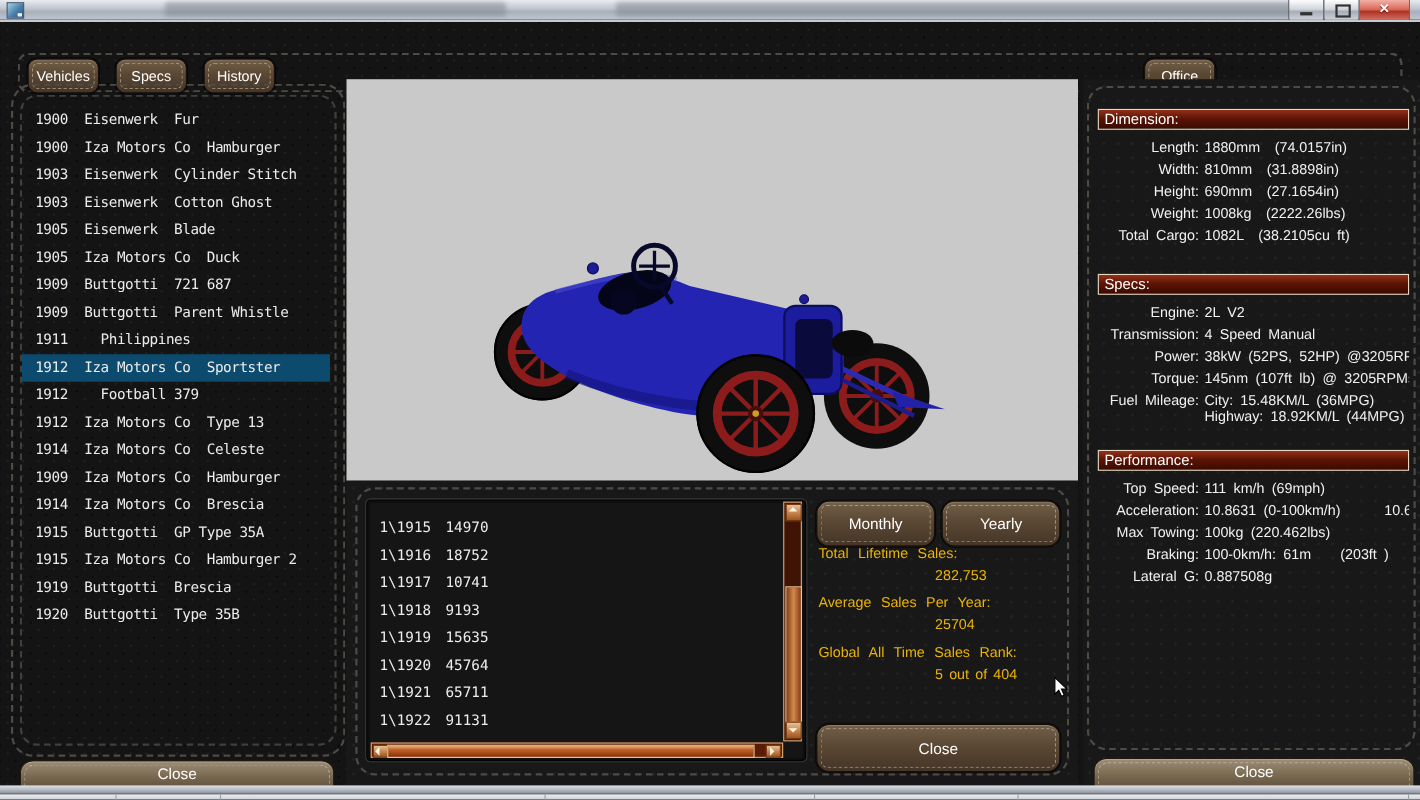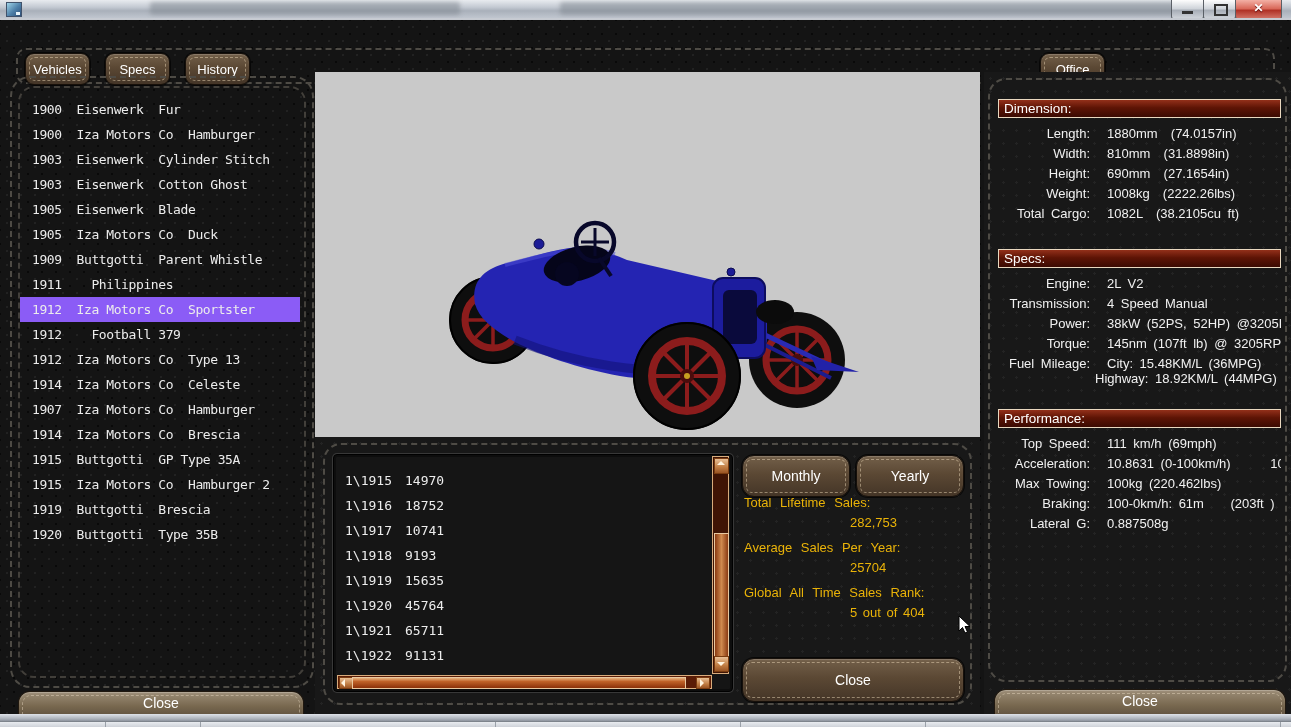--- a/index.html
+++ b/index.html
@@ -47,21 +47,21 @@
     border:1px solid #20180f;border-bottom:none;border-radius:12px 12px 0 0;
     color:#fff;font-size:14px;padding-top:3px;
     box-shadow:inset 0 1px 1px rgba(255,255,255,.25);cursor:pointer;}
   .tan-btn:before{content:"";position:absolute;inset:3px 3px 0 3px;border:1px dashed rgba(235,220,195,.45);border-radius:9px 9px 0 0;border-bottom:none;}
 
   
   .vlist-rows{position:absolute;left:20px;top:97px;width:280px;}
   .vrow{height:25px;line-height:25px;padding-left:12px;color:#ececec;
     font-family:"DejaVu Sans Mono",monospace;font-size:13px;letter-spacing:-.4px;
     white-space:pre;cursor:pointer;}
-  .vrow.selected{background:#8b5cf6;}
+  .vrow.selected{background:#0c4a6e;}
 
   
   .viewport{position:absolute;left:315px;top:72px;width:665px;height:365px;background:#c9c9c9;}
 
   
   .sales-panel{position:absolute;left:315px;top:437px;width:665px;height:277px;
     background-color:#181818;
     background-image:radial-gradient(rgba(70,70,70,.25) 1px,transparent 1.4px);
     background-size:13px 13px;}
   .sales-box{position:absolute;left:333px;top:454px;width:398px;height:236px;
@@ -100,21 +100,21 @@
     background-size:13px 13px;}
   .dsection{position:absolute;left:14px;width:283px;}
   .dsection:nth-of-type(1){top:27px;}
   .dsection:nth-of-type(2){top:177px;}
   .dsection:nth-of-type(3){top:337px;}
   .dheader{height:17px;line-height:17px;padding-left:5px;color:#fff;font-size:13.5px;
     background:linear-gradient(180deg,#93301a 0%,#5e1405 45%,#3a0a02 100%);
     border:1px solid #e9d8c0;margin-bottom:6px;white-space:nowrap;overflow:hidden;}
   .drow{display:flex;line-height:20px;color:#f1f1f1;font-size:13px;word-spacing:3px;overflow:hidden;white-space:nowrap;}
   .dlabel{width:92px;min-width:92px;text-align:right;margin-right:5px;}
-  .dvalue{white-space:pre;margin-left:12px;}
+  .dvalue{white-space:pre;}
   .dvalue2{white-space:pre;line-height:15px;margin-top:-3px;}
 
   
   .cursor{position:absolute;left:958px;top:615px;}
 
   
   .framebar{position:absolute;left:0;top:714px;width:1291px;height:7px;
     background:linear-gradient(180deg,#dfe3e9 0%,#aab0ba 70%,#8e949e 100%);}
   .taskbar{position:absolute;left:0;top:721px;width:1291px;height:6px;
     background:linear-gradient(180deg,#e9ecf0 0%,#c9cdd4 100%);border-top:1px solid #7e848c;}
@@ -168,34 +168,35 @@
       <div class="vrow"><span>1900  Iza Motors Co  Hamburger</span></div>
 
       <div class="vrow"><span>1903  Eisenwerk  Cylinder Stitch</span></div>
 
       <div class="vrow"><span>1903  Eisenwerk  Cotton Ghost</span></div>
 
       <div class="vrow"><span>1905  Eisenwerk  Blade</span></div>
 
       <div class="vrow"><span>1905  Iza Motors Co  Duck</span></div>
 
+      <div class="vrow"><span>1909  Buttgotti  721 687</span></div>
 
       <div class="vrow"><span>1909  Buttgotti  Parent Whistle</span></div>
 
       <div class="vrow"><span>1911    Philippines</span></div>
 
       <div class="vrow selected"><span>1912  Iza Motors Co  Sportster</span></div>
 
       <div class="vrow"><span>1912    Football 379</span></div>
 
       <div class="vrow"><span>1912  Iza Motors Co  Type 13</span></div>
 
       <div class="vrow"><span>1914  Iza Motors Co  Celeste</span></div>
 
-      <div class="vrow"><span>1907  Iza Motors Co  Hamburger</span></div>
+      <div class="vrow"><span>1909  Iza Motors Co  Hamburger</span></div>
 
       <div class="vrow"><span>1914  Iza Motors Co  Brescia</span></div>
 
       <div class="vrow"><span>1915  Buttgotti  GP Type 35A</span></div>
 
       <div class="vrow"><span>1915  Iza Motors Co  Hamburger 2</span></div>
 
       <div class="vrow"><span>1919  Buttgotti  Brescia</span></div>
 
       <div class="vrow"><span>1920  Buttgotti  Type 35B</span></div>

